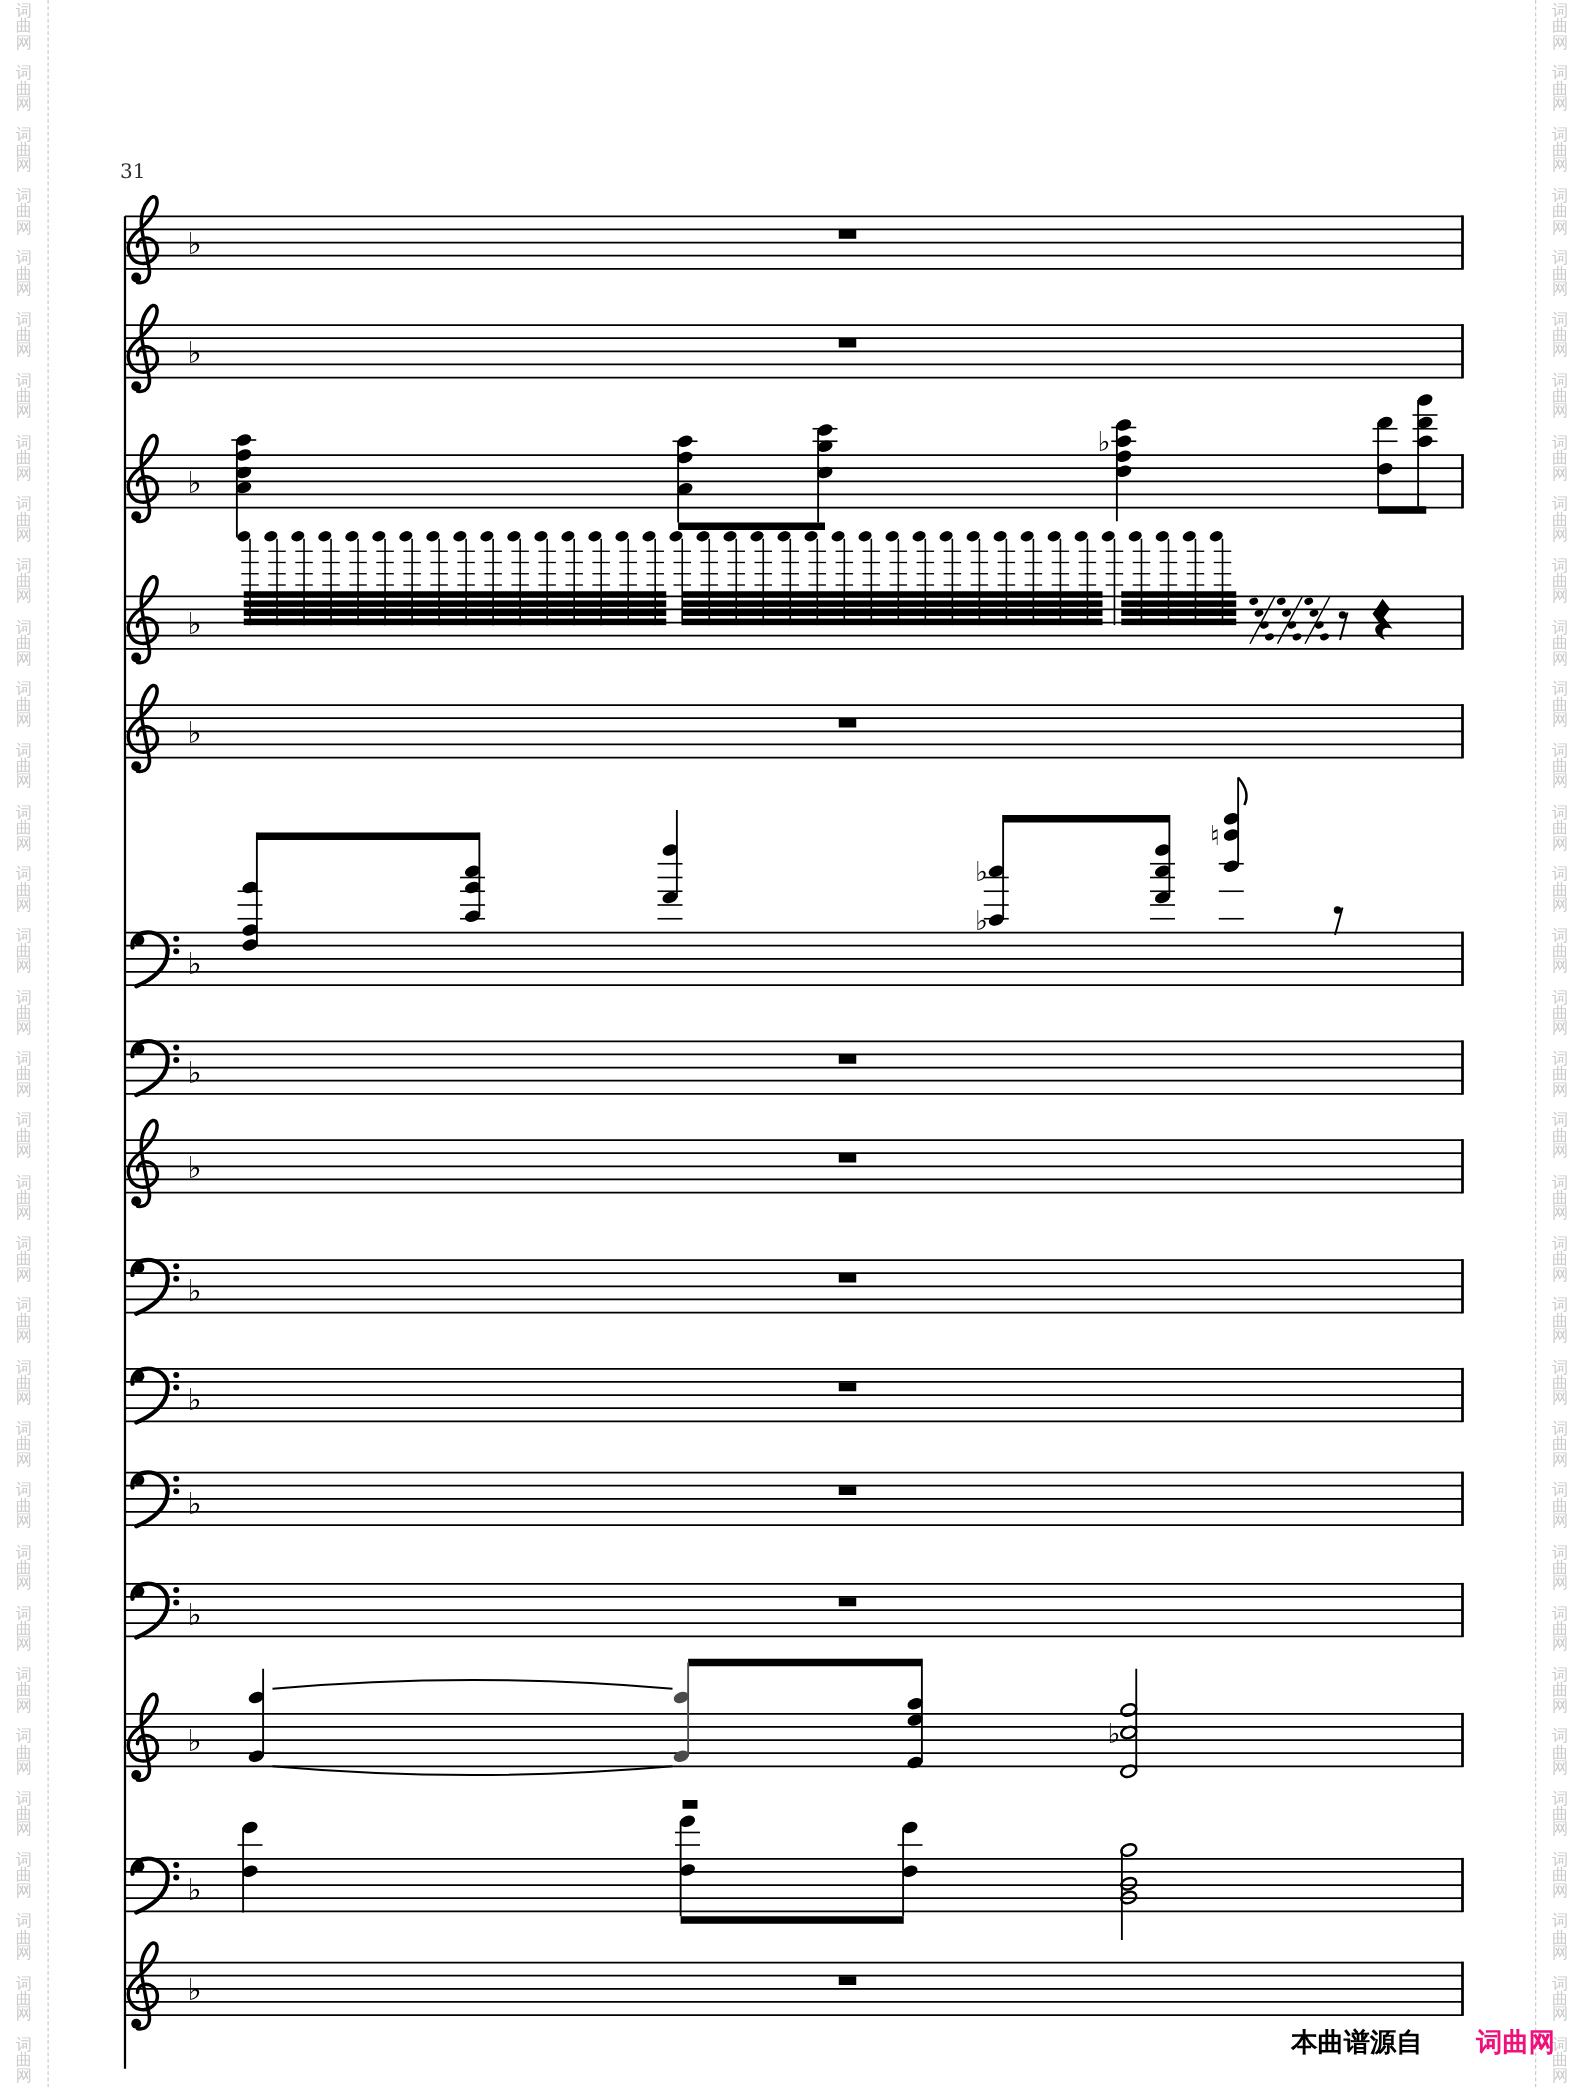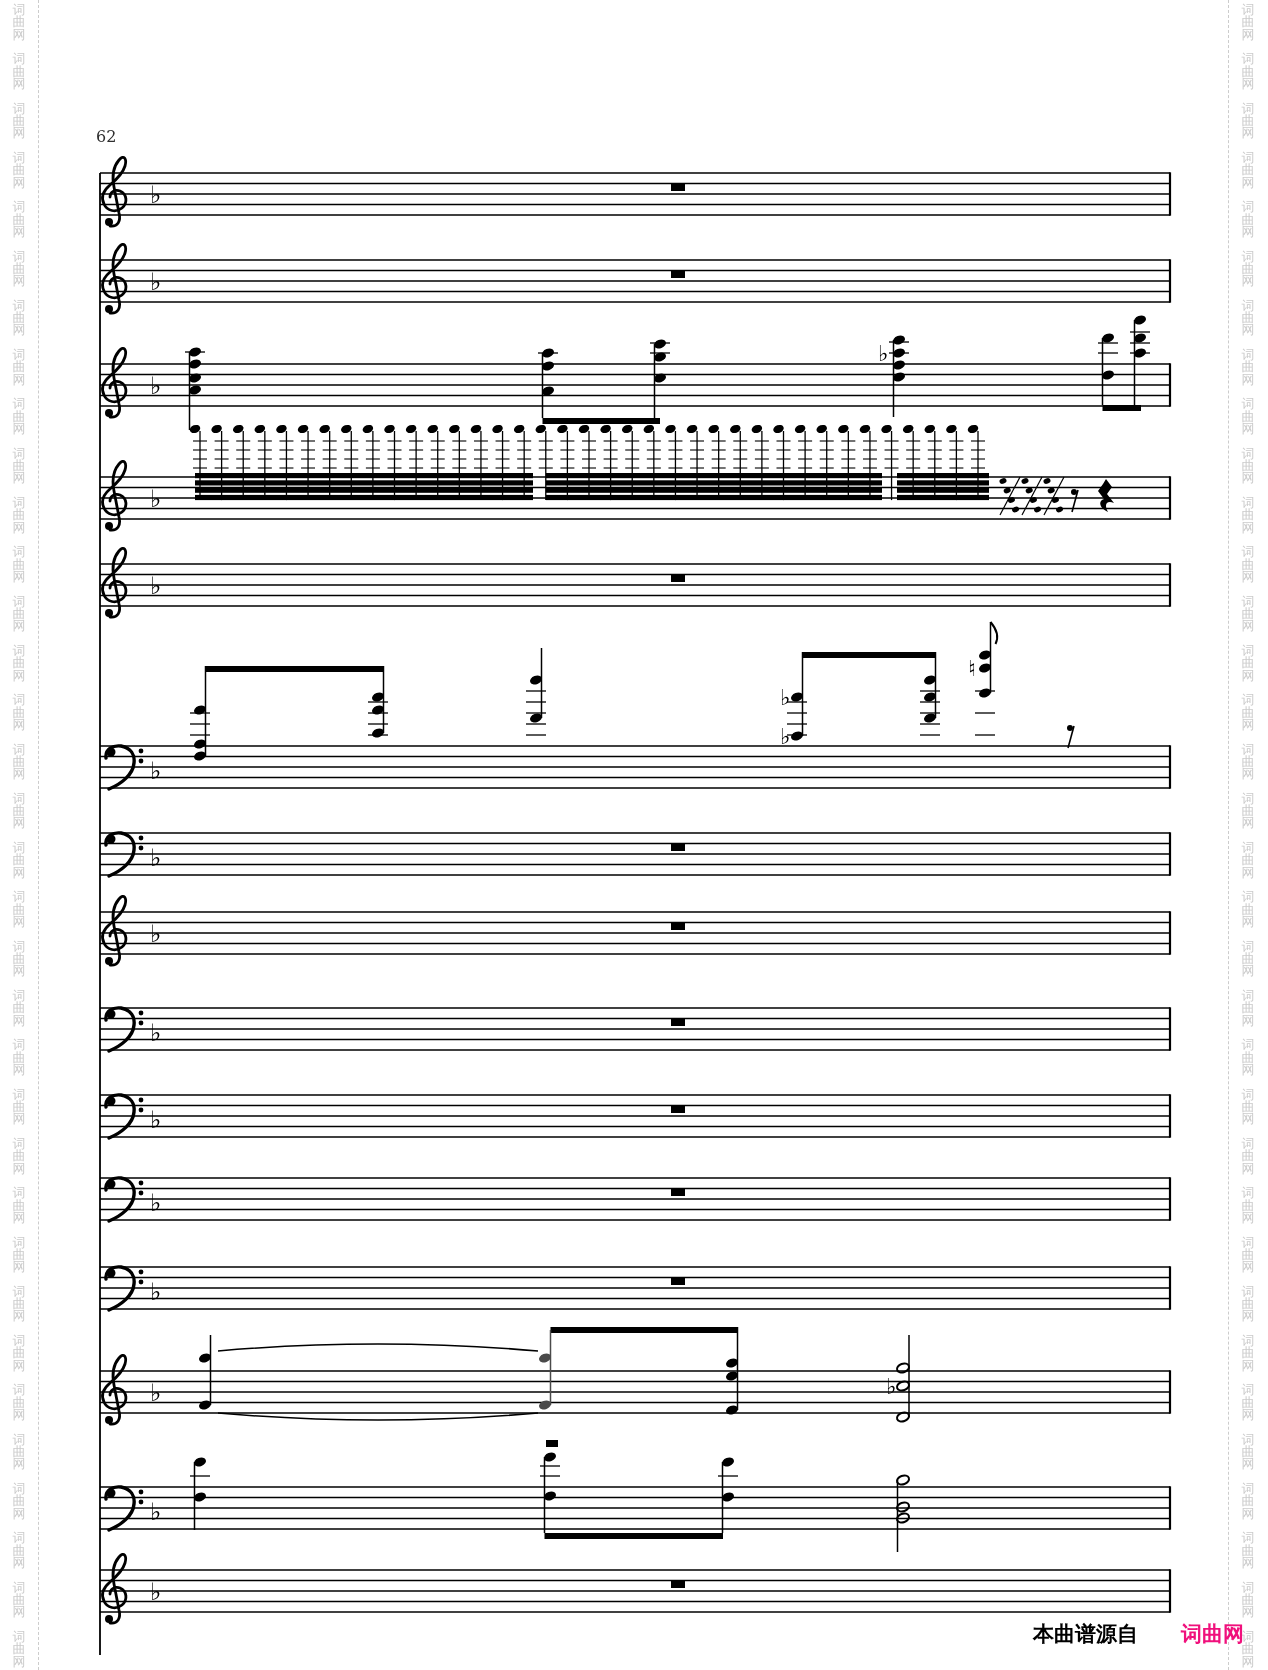--- a/index.html
+++ b/index.html
@@ -222,21 +222,21 @@
       <span class="wm-char" style="left: 1241px; top: 1543.6px; color: rgb(203, 203, 203);">曲</span>
       <span class="wm-char" style="left: 1241px; top: 1555.9px; color: rgb(203, 203, 203);">网</span>
       <span class="wm-char" style="left: 1241px; top: 1580.6px; color: rgb(203, 203, 203);">词</span>
       <span class="wm-char" style="left: 1241px; top: 1592.9px; color: rgb(203, 203, 203);">曲</span>
       <span class="wm-char" style="left: 1241px; top: 1605.2px; color: rgb(203, 203, 203);">网</span>
       <span class="wm-char" style="left: 1241px; top: 1629.9px; color: rgb(203, 203, 203);">词</span>
       <span class="wm-char" style="left: 1241px; top: 1642.2px; color: rgb(203, 203, 203);">曲</span>
       <span class="wm-char" style="left: 1241px; top: 1654.5px; color: rgb(203, 203, 203);">网</span>
     </div>
 
-  <span class="measure-number">62</span>
+  <span class="measure-number">31</span>
 
   <svg id="score" width="1268" height="1670" viewBox="0 0 1268 1670">
       <g>
         <line x1="100" y1="173" x2="1170" y2="173" stroke="#000000" stroke-width="1.4"></line>
         <line x1="100" y1="183.5" x2="1170" y2="183.5" stroke="#000000" stroke-width="1.4"></line>
         <line x1="100" y1="194" x2="1170" y2="194" stroke="#000000" stroke-width="1.4"></line>
         <line x1="100" y1="204.5" x2="1170" y2="204.5" stroke="#000000" stroke-width="1.4"></line>
         <line x1="100" y1="215" x2="1170" y2="215" stroke="#000000" stroke-width="1.4"></line>
         <line x1="1170" y1="172.3" x2="1170" y2="215.7" stroke="#000000" stroke-width="2.2"></line>
         <path d="M 110 226 C 118 227 121 221 119 213

